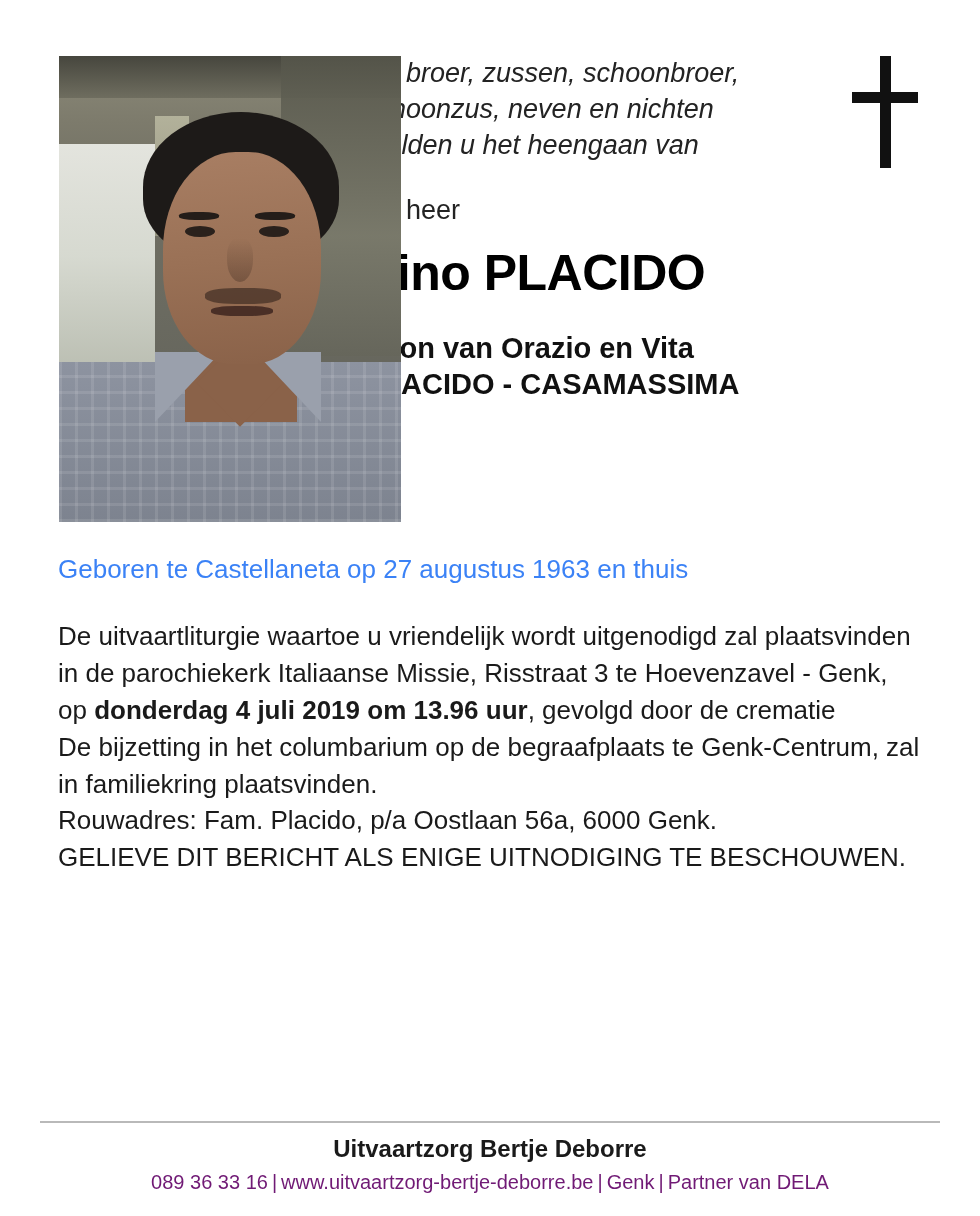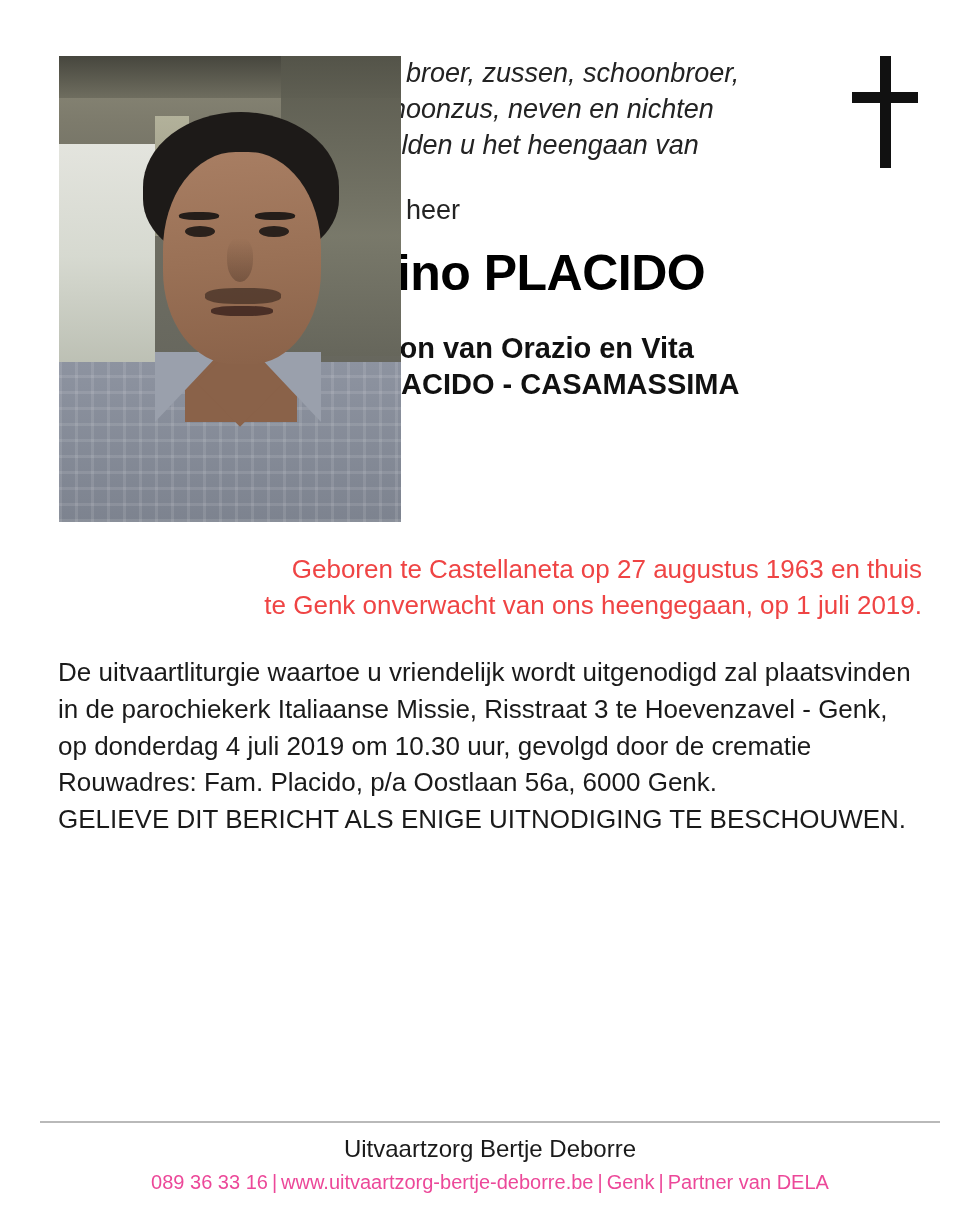--- a/index.html
+++ b/index.html
@@ -221,59 +221,59 @@
   }
   .cross .h {
     position: absolute;
     left: 0; top: 36px;
     width: 66px; height: 11px;
     background: #111;
   }
 
   
   .born {
-    text-align: right;
+    text-align: left;
     font-size: 26px;
     line-height: 1.38;
     margin: 30px 0 0 0;
     padding: 0 58px;
-    color: #ef4444;
+    color: #3b82f6;
   }
 
   
   .body-text {
     font-size: 26px;
     line-height: 1.42;
     padding: 30px 58px 0 58px;
     color: #1a1a1a;
   }
   .body-text p {
     margin: 0;
   }
-  .body-text b { font-weight: normal; }
+  .body-text b { font-weight: bold; }
 
   
   .footer {
     position: absolute;
     left: 40px;
     right: 40px;
     bottom: 22px;
     border-top: 2px solid #b9b9b9;
     padding-top: 12px;
     text-align: center;
   }
   .footer-name {
     font-size: 24px;
-    font-weight: normal;
+    font-weight: bold;
     color: #1a1a1a;
     margin-bottom: 8px;
   }
   .footer-line {
     font-size: 20px;
-    color: #ec4899;
+    color: #701a75;
   }
   .footer-line .sep { padding: 0 4px; }
 </style>
 </head>
 <body>
 
 <div class="card">
 
   <div class="cross">
     <div class="v"></div>
@@ -312,25 +312,25 @@
       <div class="name">Pino PLACIDO</div>
       <div class="parents">
         <div>Zoon van Orazio en Vita</div>
         <div>PLACIDO - CASAMASSIMA</div>
       </div>
     </div>
   </div>
 
   <div class="born">
     <div>Geboren te Castellaneta op 27 augustus 1963 en thuis</div>
-    <div>te Genk onverwacht van ons heengegaan, op 1 juli 2019.</div>
   </div>
 
   <div class="body-text">
-    <p><span>De uitvaartliturgie waartoe u vriendelijk wordt uitgenodigd zal plaatsvinden in de parochiekerk Italiaanse Missie, Risstraat 3 te Hoevenzavel - Genk, op </span><b>donderdag 4 juli 2019</b><span> </span><b>om 10.30 uur</b><span>, gevolgd door de crematie</span></p>
+    <p><span>De uitvaartliturgie waartoe u vriendelijk wordt uitgenodigd zal plaatsvinden in de parochiekerk Italiaanse Missie, Risstraat 3 te Hoevenzavel - Genk, op </span><b>donderdag 4 juli 2019</b><span> </span><b>om 13.96 uur</b><span>, gevolgd door de crematie</span></p>
+    <p>De bijzetting in het columbarium op de begraafplaats te Genk-Centrum, zal in familiekring plaatsvinden.</p>
     <p>Rouwadres: Fam. Placido, p/a Oostlaan 56a, 6000 Genk.</p>
     <p>GELIEVE DIT BERICHT ALS ENIGE UITNODIGING TE BESCHOUWEN.</p>
   </div>
 
   <div class="footer">
     <div class="footer-name">Uitvaartzorg Bertje Deborre</div>
     <div class="footer-line">
       <span>089 36 33 16</span><span class="sep">|</span><span>www.uitvaartzorg-bertje-deborre.be</span><span class="sep">|</span><span>Genk</span><span class="sep">|</span><span>Partner van DELA</span>
     </div>
   </div>

